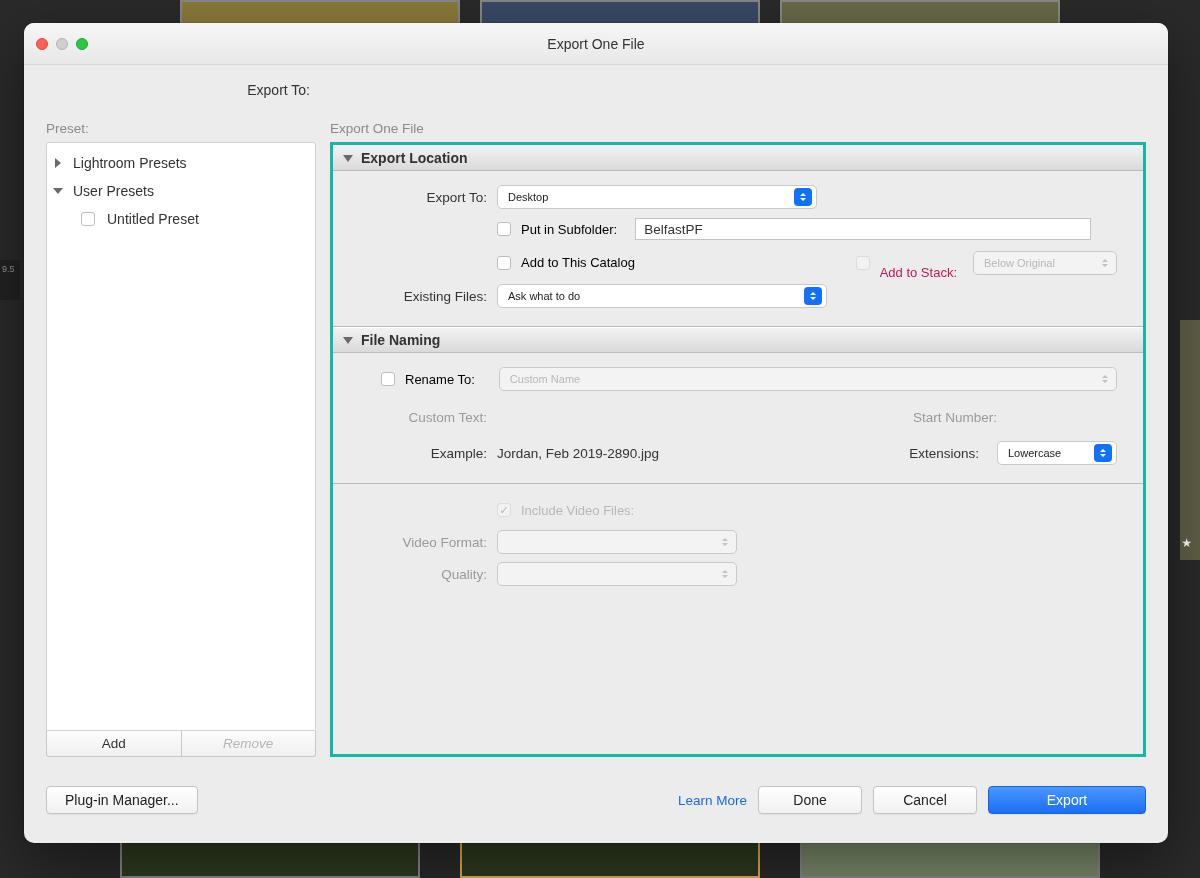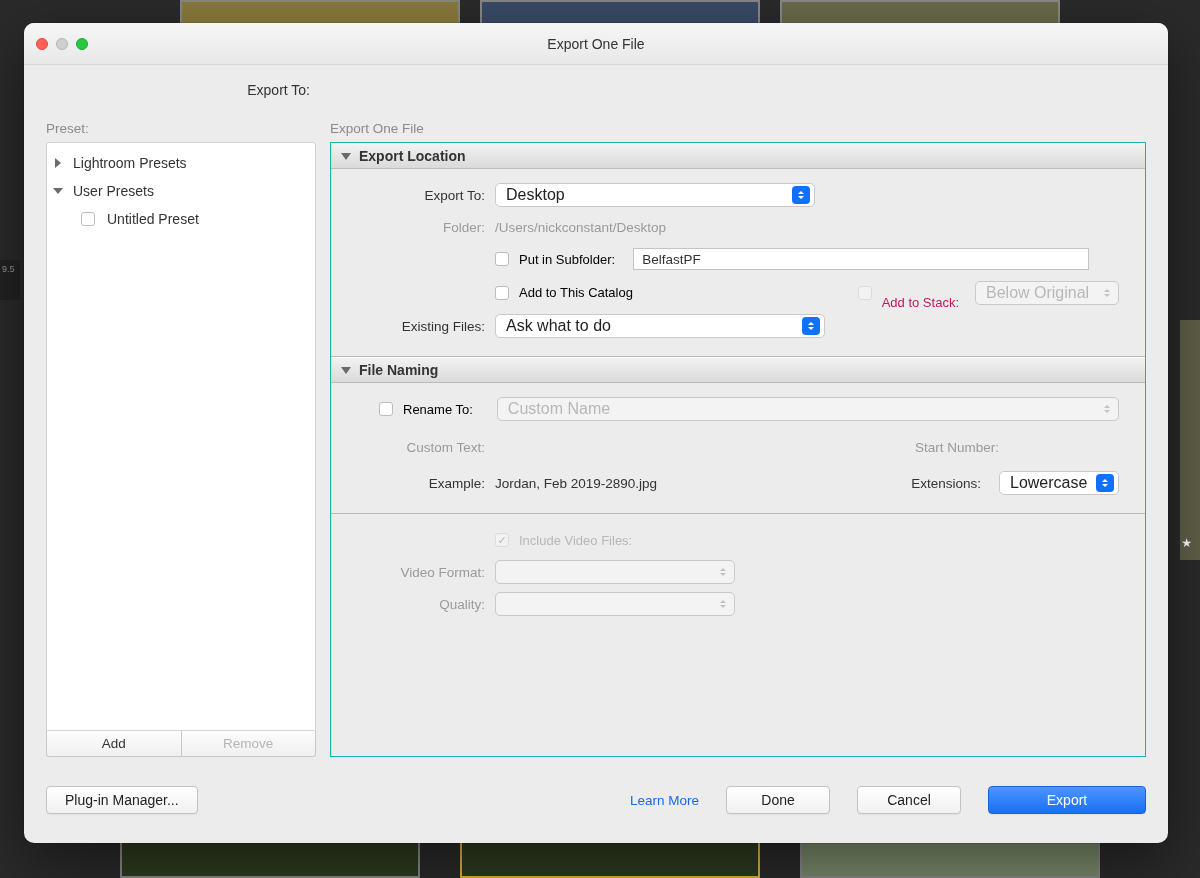--- a/index.html
+++ b/index.html
@@ -57,21 +57,21 @@
   }
   .topbar-label { width:300px; text-align:right; padding-right:14px; font-size:14px; color:#333;}
   .popup {
     background:#fff;
     border:1px solid #c9c9c9;
     border-radius:5px;
     height:24px;
     display:flex;
     align-items:center;
     padding:0 4px 0 10px;
-    font-size:16px;
+    font-size:11px;
     color:#222;
     position:relative;
   }
   .popup.large{ height:28px; font-size:15px; }
   .popup .stepper {
     width:18px; height:18px;
     background:#1270ff;
     border-radius:4px;
     margin-left:auto;
     display:flex; flex-direction:column; align-items:center; justify-content:center;
@@ -138,28 +138,28 @@
   }
   .chk.on::after{content:"✓";font-size:11px;color:#555;line-height:1;}
   .chk.disabled{border-color:#dcdcdc;background:#f2f2f2;}
   .chk.disabled.on::after{color:#b6b6b6;}
 
   .preset-btns { display:flex; }
   .preset-btns button {
     flex:1;height:26px;background:linear-gradient(#fcfcfc,#f0f0f0);
     border:1px solid #c8c8c8; font-size:13.5px;color:#333;border-top:none;
   }
-  .preset-btns button:last-child{color:#b5b5b5;}
+  .preset-btns button:last-child{color:#b5b5b5;font-style:italic;}
   .preset-btns button:first-child{border-radius:0 0 0 3px;}
   .preset-btns button:last-child{border-radius:0 0 3px 0;border-left:none;}
 
   .scroll-area {
     flex:1;
     overflow:hidden;
-    border:1px solid #14b8a6;
+    border:3px solid #14b8a6;
     position:relative;
   }
   .panel {
     border-bottom:1px solid #bababa;
   }
   .panel-header{
     height:26px;
     background:linear-gradient(#f2f2f2,#dadada);
     border-top:1px solid #fff;
     border-bottom:1px solid #bbb;
@@ -194,21 +194,21 @@
     font-size:14px;color:#222;
     box-shadow:0 1px 1px rgba(0,0,0,0.05);
     display:inline-flex;align-items:center;justify-content:center;
   }
   .btn.primary{
     background:linear-gradient(#4a97ff,#1a6df6);
     border-color:#1a62d6;color:#fff;font-weight:500;
   }
   .link { color:#1968e6; font-size:13.5px; cursor:pointer;}
   .footer .spacer{margin-left:auto;}
-  .footer .group{display:flex;gap:27px;align-items:center;}
+  .footer .group{display:flex;gap:11px;align-items:center;}
 </style>
 </head>
 <body>
 
 <div class="bg-thumbs">
   <div class="bg-top">
     <div class="thumb" style="background:#8a7a3b;"></div>
     <div class="thumb" style="background:#3a4a66;"></div>
     <div class="thumb" style="background:#6a6a4a;"></div>
   </div>
@@ -270,24 +270,20 @@
             <span class="tri"></span>
             <span>Export Location</span>
           </div>
           <div class="panel-body">
             <div class="form-row">
               <div class="lab">Export To:</div>
               <div class="popup" style="width:320px;">
                 <span>Desktop</span>
                 <span class="stepper"></span>
               </div>
-            </div>
-            <div class="form-row">
-              <div class="lab muted">Folder:</div>
-              <div style="color:#9a9a9a;font-size:13.5px;">/Users/nickconstant/Desktop</div>
             </div>
             <div class="form-row">
               <div class="lab"></div>
               <span class="chk"></span>
               <span>Put in Subfolder:</span>
               <div class="textfield" style="width:456px;margin-left:8px;">
                 <span>BelfastPF</span>
               </div>
             </div>
             <div class="form-row">

